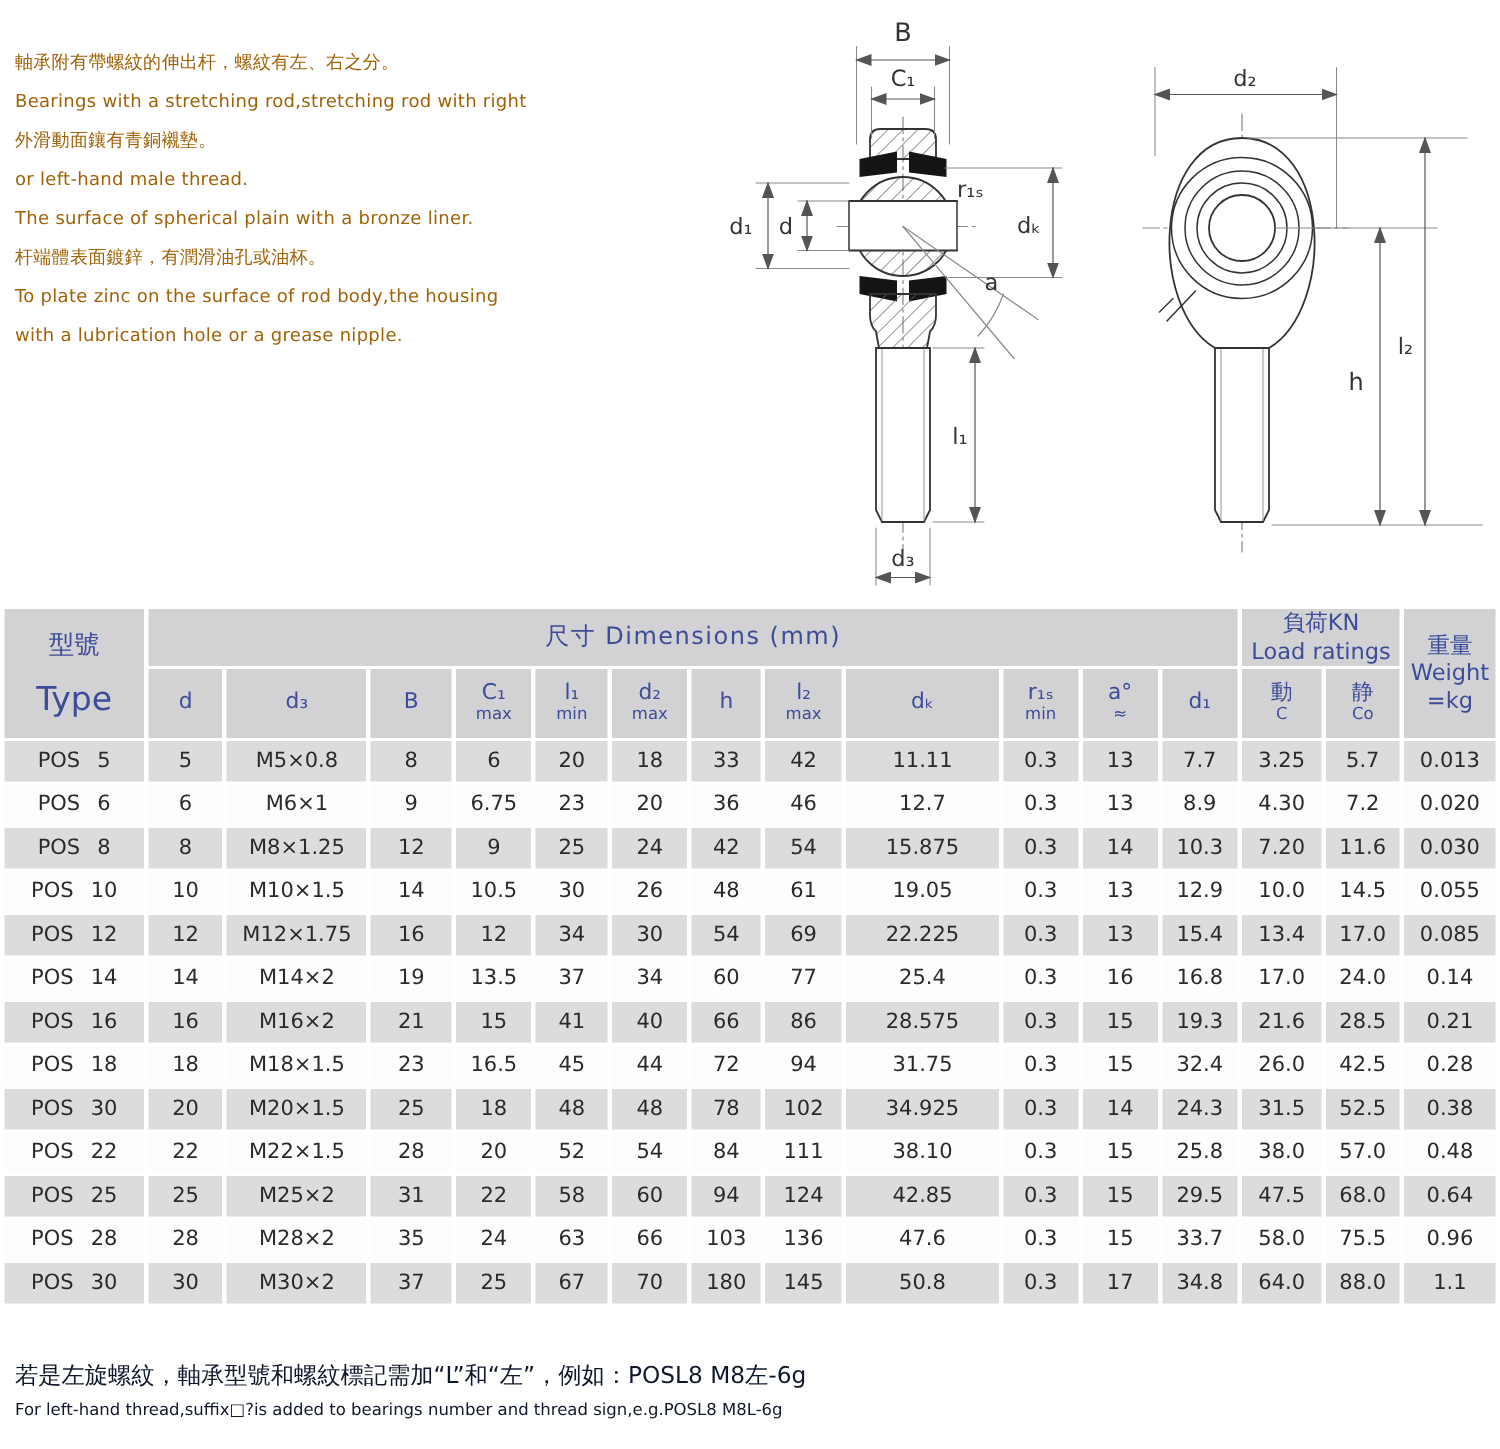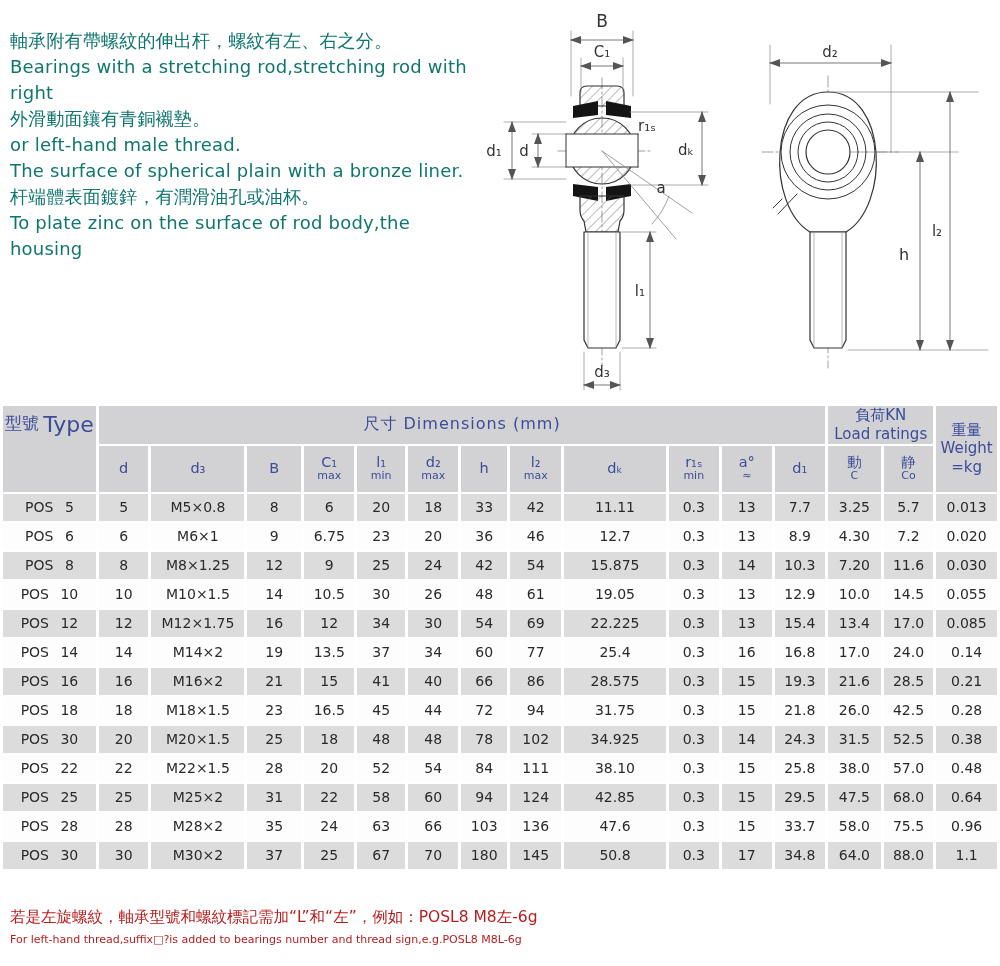--- a/index.html
+++ b/index.html
@@ -2,56 +2,57 @@
 <html><head>
 <meta charset="utf-8">
 <style>
   html,body { margin:0; padding:0; }
   body {
     width:1000px; height:966px; background:#ffffff;
     font-family:"DejaVu Sans","Liberation Sans",sans-serif;
     color:#151515; overflow:hidden;
   }
   .top { position:relative; height:404px; }
-  .intro { position:absolute; left:10px; top:28px; width:478px; font-size:18px; line-height:26px; letter-spacing:.2px; color:#0f766e; }
+  .intro { position:absolute; left:10px; top:28px; width:478px; font-size:12px; line-height:26px; letter-spacing:.2px; color:#a16207; }
   .diagram { position:absolute; left:480px; top:0; }
 
   table.dims { width:1000px; border-collapse:separate; border-spacing:3px 2px; table-layout:fixed; }
   table.dims th, table.dims td { text-align:center; vertical-align:middle; padding:0; overflow:hidden; white-space:nowrap; }
   thead th { background:#d2d2d4; color:#3c4c99; font-weight:normal; }
   .type-th { font-size:17px; }
-  .type-th .tstack { display:flex; flex-direction:row; justify-content:space-around; height:74px; }
+  .type-th .tstack { display:flex; flex-direction:column; justify-content:space-around; height:74px; }
   .type-th .ten { font-size:22px; }
   .dims-th { font-size:16px; height:34px; letter-spacing:1px; }
   .load-th { font-size:15px; line-height:1.25; }
   .weight-th { font-size:15px; line-height:1.25; }
   tr.subhead th { height:46px; }
   tr.subhead .stack { display:flex; flex-direction:column; justify-content:center; height:46px; }
   tr.subhead .sym { font-size:14.5px; line-height:1.05; }
   tr.subhead .subq { font-size:11px; line-height:1.1; }
   tbody td { background:#dcdcdc; height:27px; font-size:14px; color:#2a2a2a; }
   tbody tr:nth-child(even) td { background:#fdfdfd; }
   tbody td:first-child { word-spacing:7px; }
 
-  .notes { margin:36px 0 0 10px; font-size:15.5px; color:#b91c1c; }
+  .notes { margin:36px 0 0 10px; font-size:15.5px; color:#0f172a; }
   .note-zh { margin-bottom:5px; }
   .note-en { font-size:11px; }
 </style>
 </head>
 <body>
 
 <div class="top">
   <div class="intro">
     <div>軸承附有帶螺紋的伸出杆，螺紋有左、右之分。</div>
     <div>Bearings with a stretching rod,stretching rod with right</div>
     <div>外滑動面鑲有青銅襯墊。</div>
     <div>or left-hand male thread.</div>
     <div>The surface of spherical plain with a bronze liner.</div>
     <div>杆端體表面鍍鋅，有潤滑油孔或油杯。</div>
     <div>To plate zinc on the surface of rod body,the housing</div>
+    <div>with a lubrication hole or a grease nipple.</div>
   </div>
 
   <svg class="diagram" width="520" height="400" viewBox="0 0 520 400">
     <defs>
       <pattern id="hatch" width="7" height="7" patternUnits="userSpaceOnUse" patternTransform="rotate(45)">
         <line x1="0" y1="0" x2="0" y2="7" stroke="#666" stroke-width="0.9"></line>
       </pattern>
       <marker id="ar" markerWidth="11" markerHeight="8" refX="10" refY="4" orient="auto" markerUnits="userSpaceOnUse">
         <path d="M0,0 L11,4 L0,8 Z" fill="#555"></path>
       </marker>
@@ -423,21 +424,21 @@
         <td>M18×1.5</td>
         <td>23</td>
         <td>16.5</td>
         <td>45</td>
         <td>44</td>
         <td>72</td>
         <td>94</td>
         <td>31.75</td>
         <td>0.3</td>
         <td>15</td>
-        <td>21.8</td>
+        <td>32.4</td>
         <td>26.0</td>
         <td>42.5</td>
         <td>0.28</td>
       </tr>
       <tr>
         <td>POS 30</td>
         <td>20</td>
         <td>M20×1.5</td>
         <td>25</td>
         <td>18</td>

